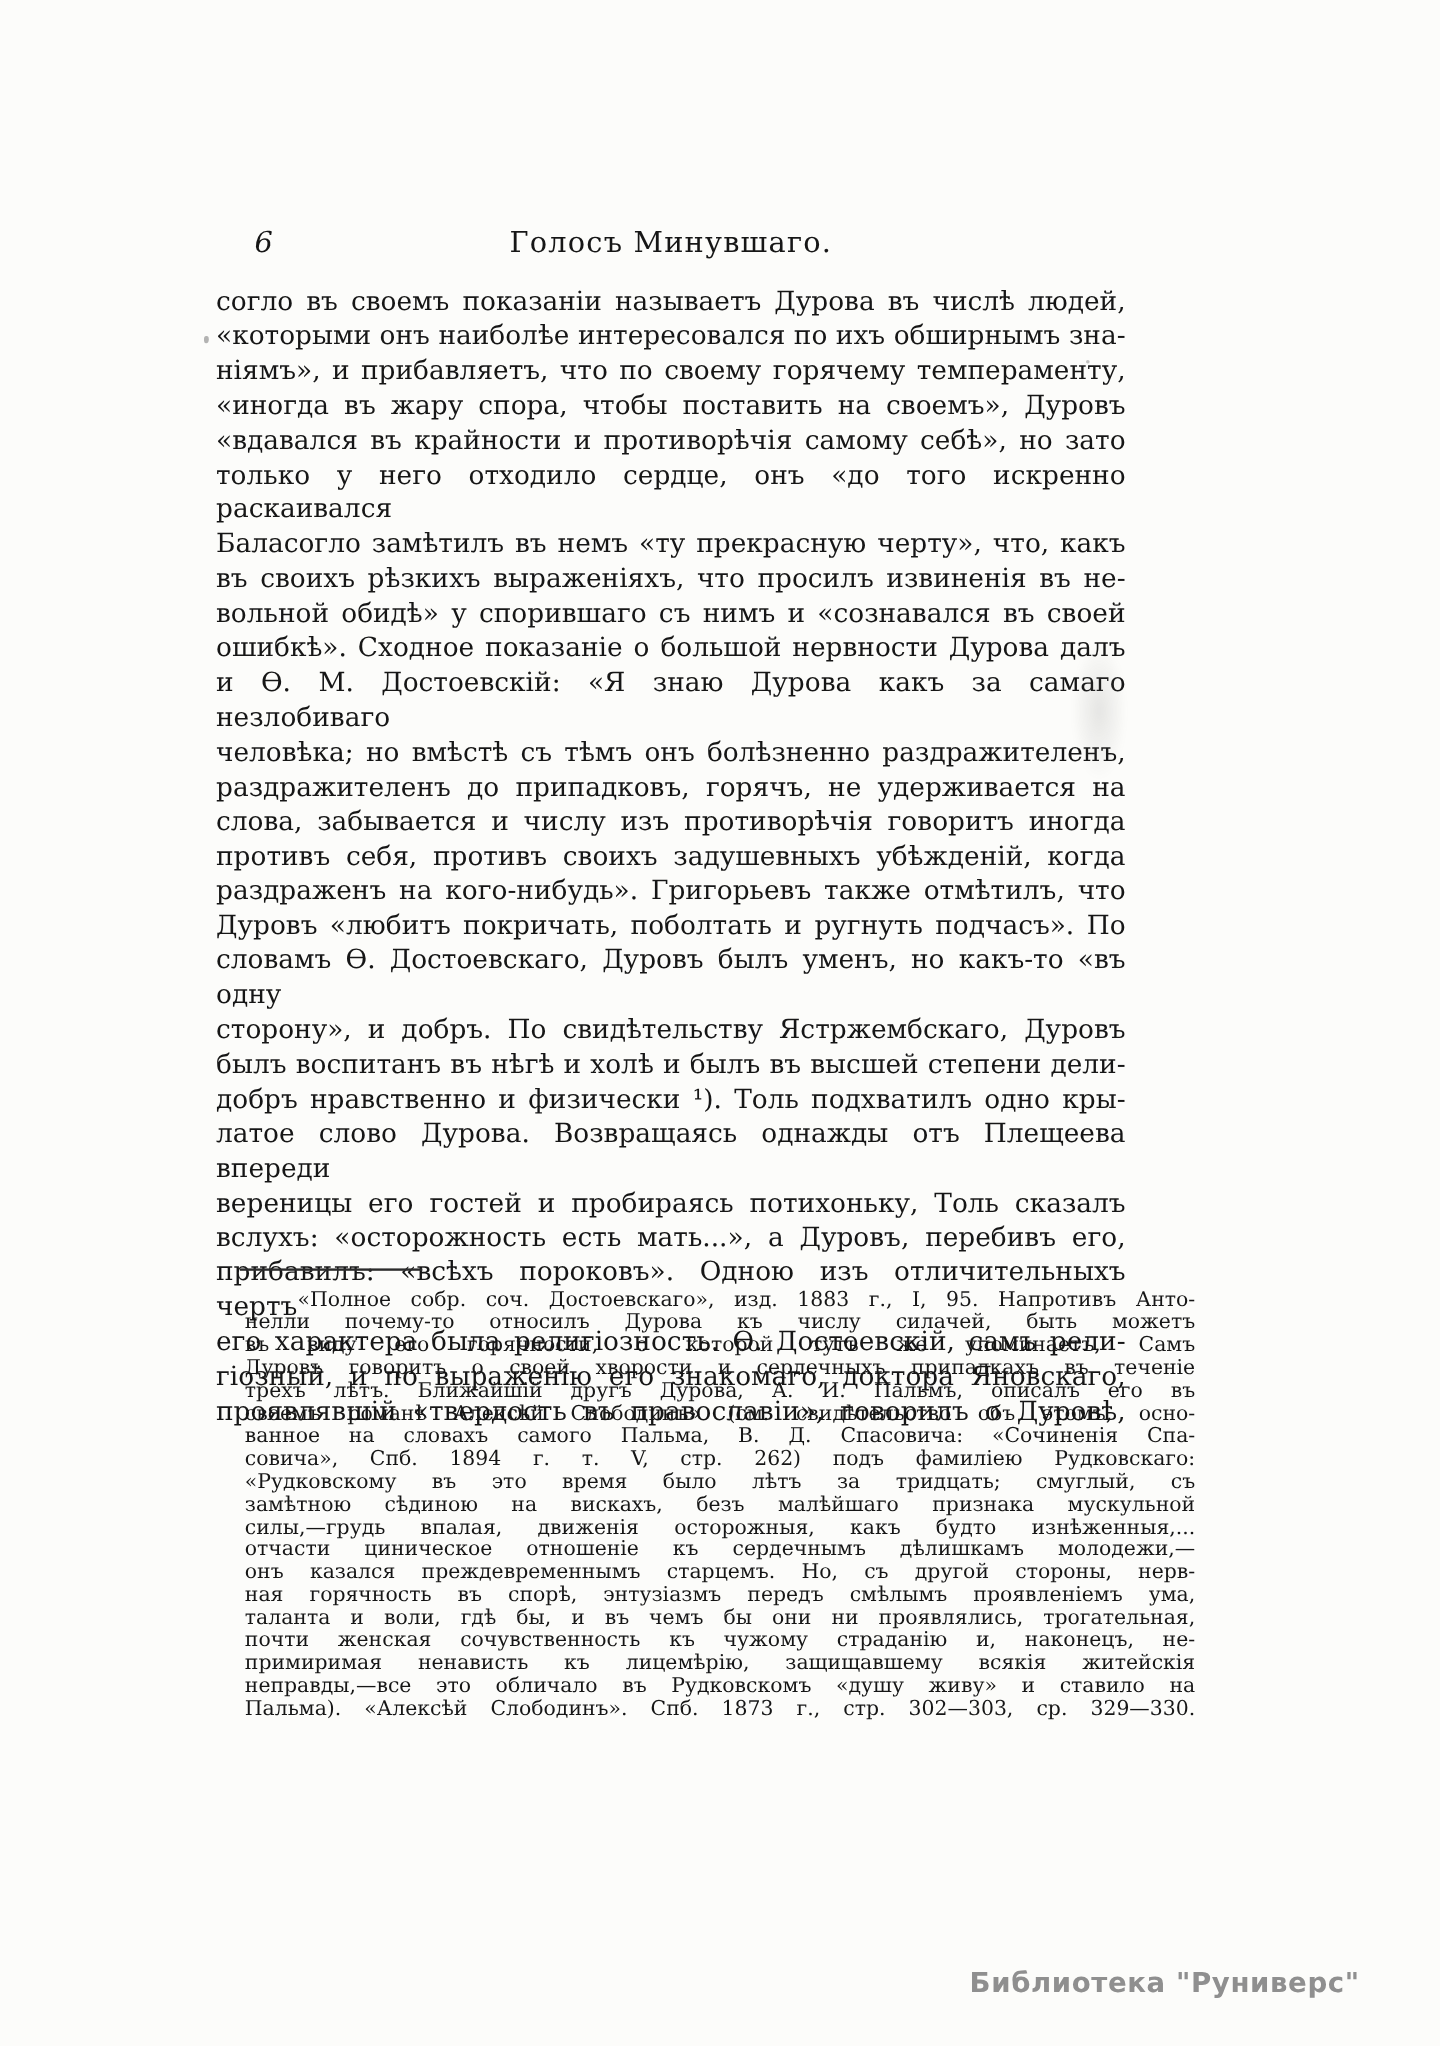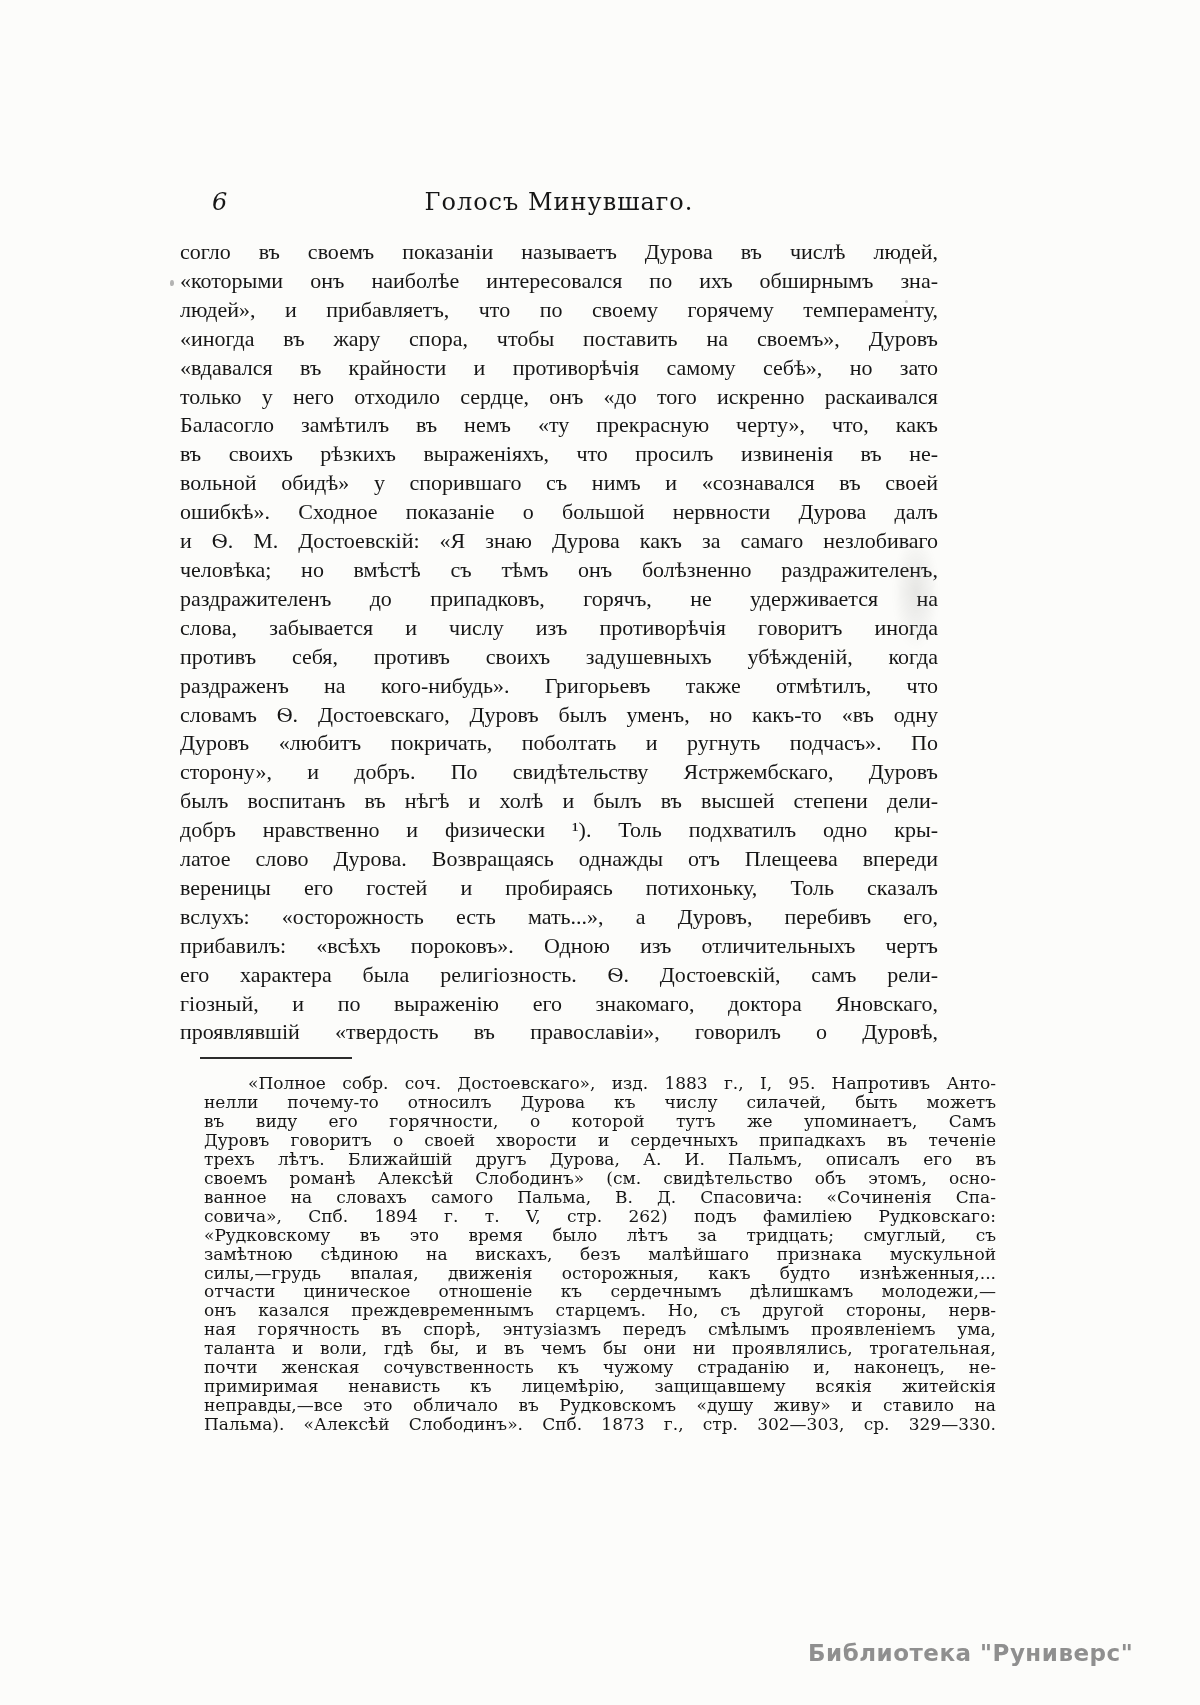--- a/index.html
+++ b/index.html
@@ -29,21 +29,21 @@
     letter-spacing: 1px;
   }
   .bodytext {
     position: absolute;
     left: 180px;
     top: 238px;
     width: 758px;
     font-size: 22px;
     line-height: 28.9px;
   }
-  .bodytext .tline { text-align: justify; text-align-last: justify; font-family: Liberation Serif, serif; }
+  .bodytext .tline { text-align: justify; text-align-last: justify; }
   .fnrule {
     position: absolute;
     left: 200px;
     top: 1057px;
     width: 152px;
     height: 2px;
     background: #2c2c2c;
   }
   .footnote {
     position: absolute;
@@ -102,36 +102,36 @@
 
 <div class="page">
 
   <span class="pagenum">6</span>
 
   <div class="jtitle">Голосъ  Минувшаго.</div>
 
   <div class="bodytext" id="body-lines">
       <div class="tline">согло въ своемъ показаніи называетъ Дурова въ числѣ людей,</div>
       <div class="tline">«которыми онъ наиболѣе интересовался по ихъ обширнымъ зна-</div>
-      <div class="tline">людей», и прибавляетъ, что по своему горячему темпераменту,</div>
+      <div class="tline">ніямъ», и прибавляетъ, что по своему горячему темпераменту,</div>
       <div class="tline">«иногда въ жару спора, чтобы поставить на своемъ», Дуровъ</div>
       <div class="tline">«вдавался въ крайности и противорѣчія самому себѣ», но зато</div>
       <div class="tline">только у него отходило сердце, онъ «до того искренно раскаивался</div>
       <div class="tline">Баласогло замѣтилъ въ немъ «ту прекрасную черту», что, какъ</div>
       <div class="tline">въ своихъ рѣзкихъ выраженіяхъ, что просилъ извиненія въ не-</div>
       <div class="tline">вольной обидѣ» у спорившаго съ нимъ и «сознавался въ своей</div>
       <div class="tline">ошибкѣ». Сходное показаніе о большой нервности Дурова далъ</div>
       <div class="tline">и Ѳ. М. Достоевскій: «Я знаю Дурова какъ за самаго незлобиваго</div>
       <div class="tline">человѣка; но вмѣстѣ съ тѣмъ онъ болѣзненно раздражителенъ,</div>
       <div class="tline">раздражителенъ до припадковъ, горячъ, не удерживается на</div>
       <div class="tline">слова, забывается и числу изъ противорѣчія говоритъ иногда</div>
       <div class="tline">противъ себя, противъ своихъ задушевныхъ убѣжденій, когда</div>
       <div class="tline">раздраженъ на кого-нибудь». Григорьевъ также отмѣтилъ, что</div>
+      <div class="tline">Дуровъ «любитъ покричать, поболтать и ругнуть подчасъ». По</div>
       <div class="tline">словамъ Ѳ. Достоевскаго, Дуровъ былъ уменъ, но какъ-то «въ одну</div>
-      <div class="tline">Дуровъ «любитъ покричать, поболтать и ругнуть подчасъ». По</div>
       <div class="tline">сторону», и добръ. По свидѣтельству Ястржембскаго, Дуровъ</div>
       <div class="tline">былъ воспитанъ въ нѣгѣ и холѣ и былъ въ высшей степени дели-</div>
       <div class="tline">добръ нравственно и физически ¹). Толь подхватилъ одно кры-</div>
       <div class="tline">латое слово Дурова. Возвращаясь однажды отъ Плещеева впереди</div>
       <div class="tline">вереницы его гостей и пробираясь потихоньку, Толь сказалъ</div>
       <div class="tline">вслухъ: «осторожность есть мать...», а Дуровъ, перебивъ его,</div>
       <div class="tline">прибавилъ: «всѣхъ пороковъ». Одною изъ отличительныхъ чертъ</div>
       <div class="tline">его характера была религіозность. Ѳ. Достоевскій, самъ рели-</div>
       <div class="tline">гіозный, и по выраженію его знакомаго, доктора Яновскаго,</div>
       <div class="tline">проявлявшій «твердость въ православіи», говорилъ о Дуровѣ,</div>

